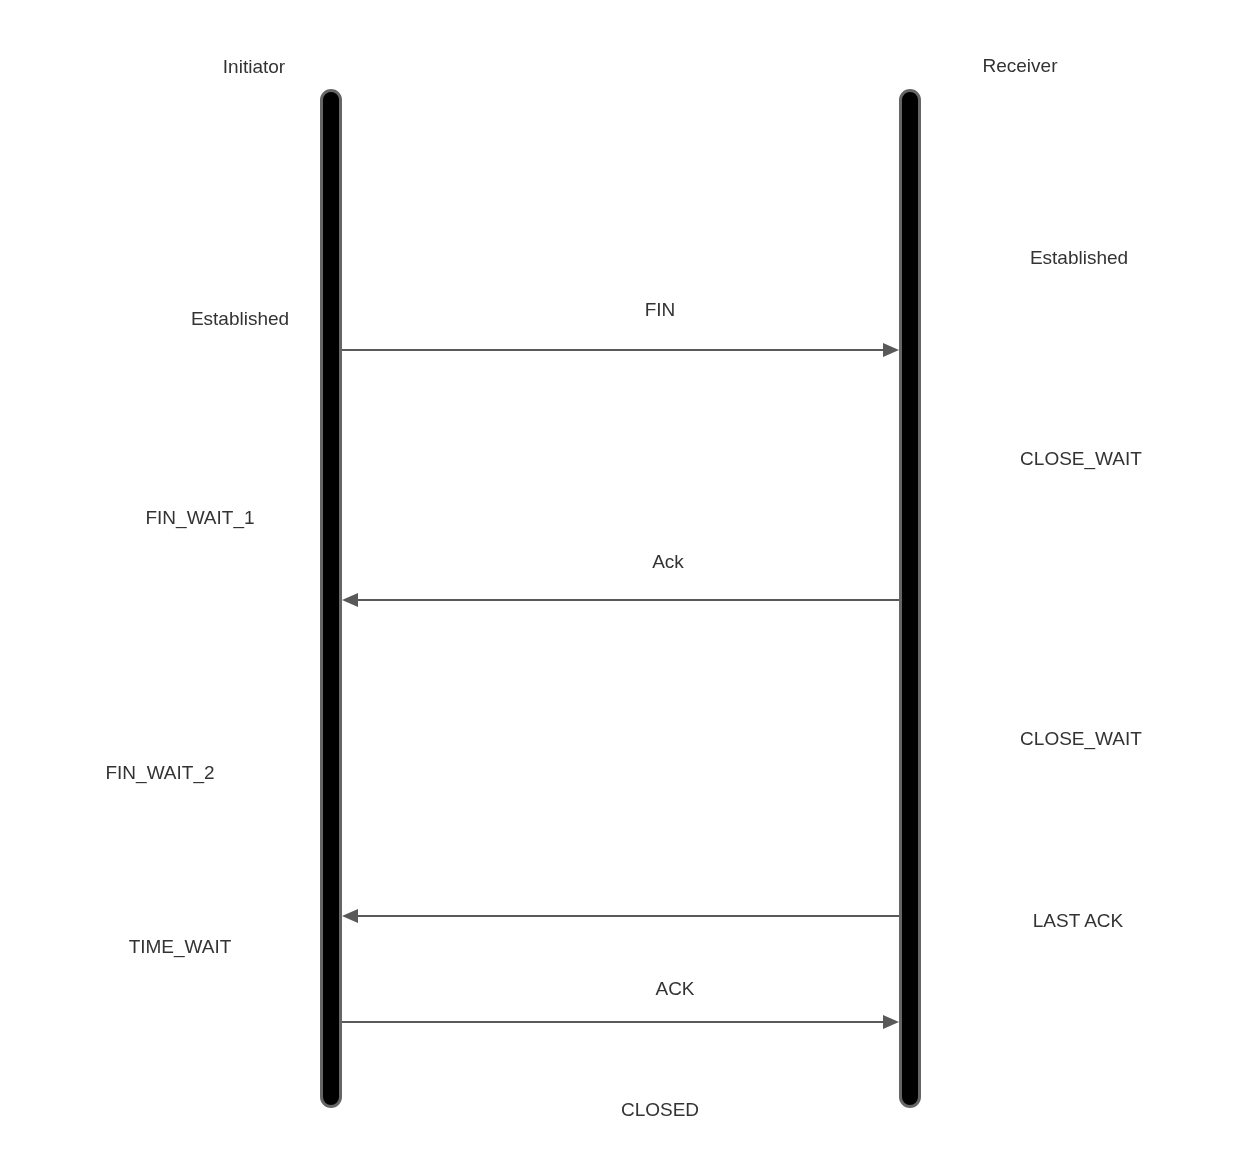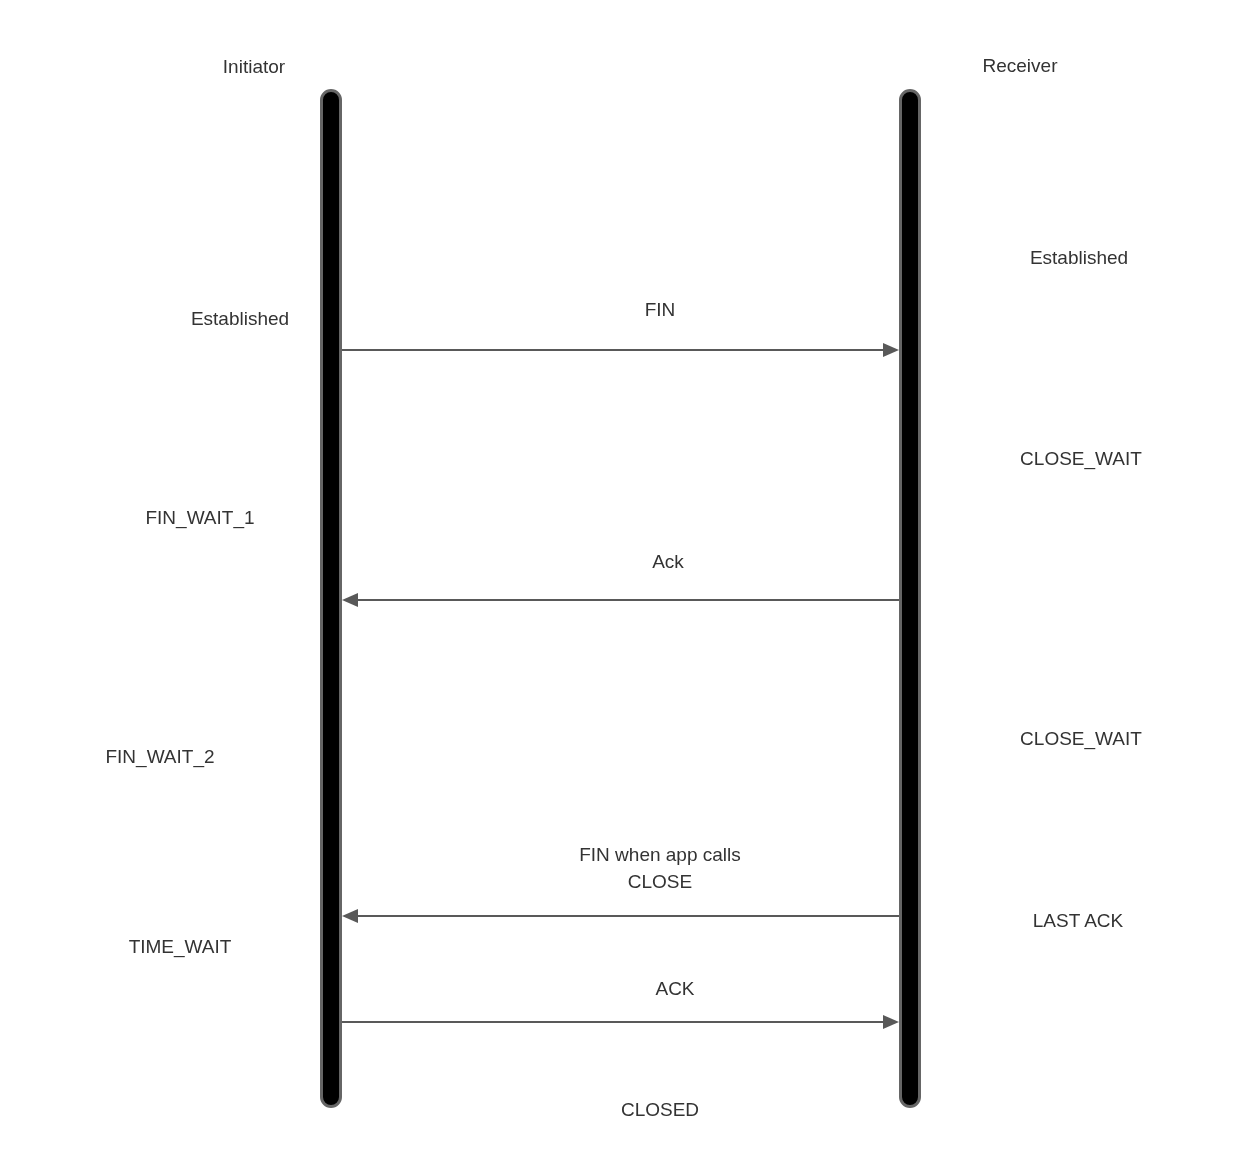--- a/index.html
+++ b/index.html
@@ -38,21 +38,21 @@
   }
   #ll-initiator { left: 320px; }
   #ll-receiver  { left: 899px; }
 
   #lbl-initiator { left: 254px; top: 66px; }
   #lbl-receiver  { left: 1020px; top: 65px; text-align: center; }
 
   
   #st-l0 { left: 240px; top: 318px; }
   #st-l1 { left: 200px; top: 494px; margin-top: 23px; }
-  #st-l2 { left: 160px; top: 756px; }
+  #st-l2 { left: 160px; top: 772px; }
   #st-l3 { left: 180px; top: 946px; }
 
   
   #st-r0 { left: 1079px; top: 257px; }
   #st-r1 { left: 1081px; top: 458px; }
   #st-r2 { left: 1081px; top: 738px; }
   #st-r3 { left: 1078px; top: 920px; }
 
   
   #msg0-label { left: 660px; top: 309px; }
@@ -121,24 +121,20 @@
   </div>
 
   <div class="label msg-label" id="msg1-label">
     <span class="line">Ack</span>
   </div>
   <div class="msg-arrow dir-left" id="arrow1">
     <div class="shaft"></div>
     <div class="head"></div>
   </div>
 
-  <div class="label msg-label" id="msg2-label">
-    <span class="line">FIN when app calls</span>
-    <span class="line">CLOSE</span>
-  </div>
   <div class="msg-arrow dir-left" id="arrow2">
     <div class="shaft"></div>
     <div class="head"></div>
   </div>
 
   <div class="label msg-label" id="msg3-label">
     <span class="line">ACK</span>
   </div>
   <div class="msg-arrow dir-right" id="arrow3">
     <div class="shaft"></div>

